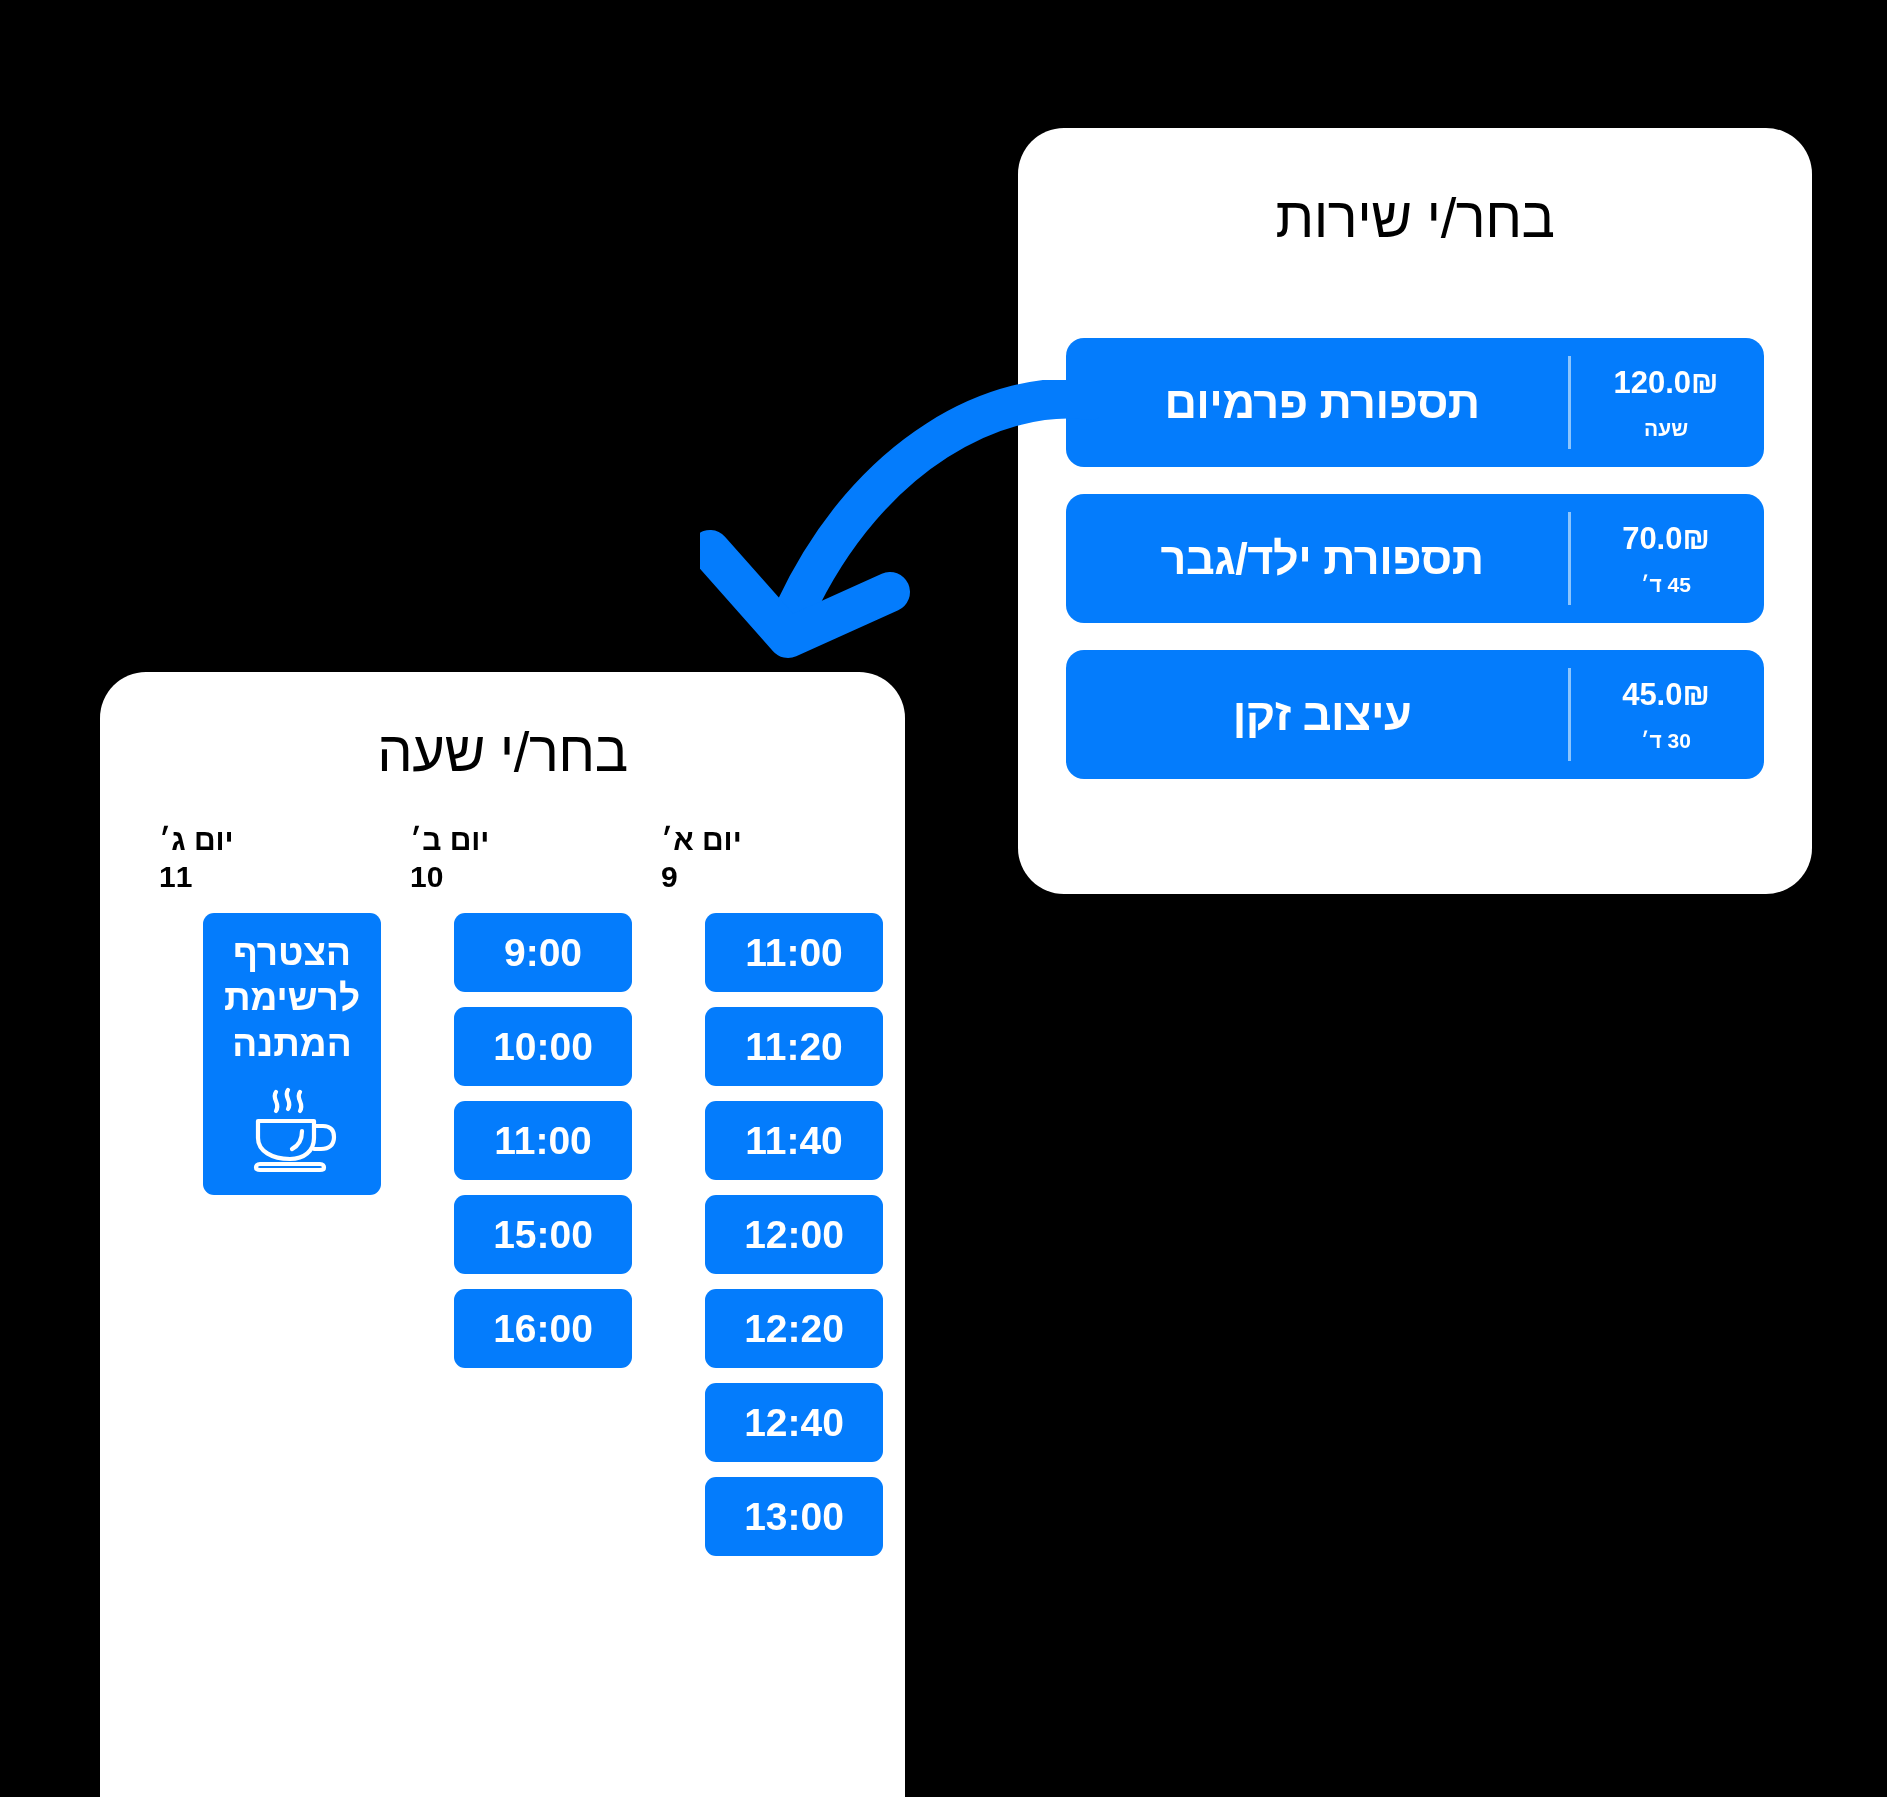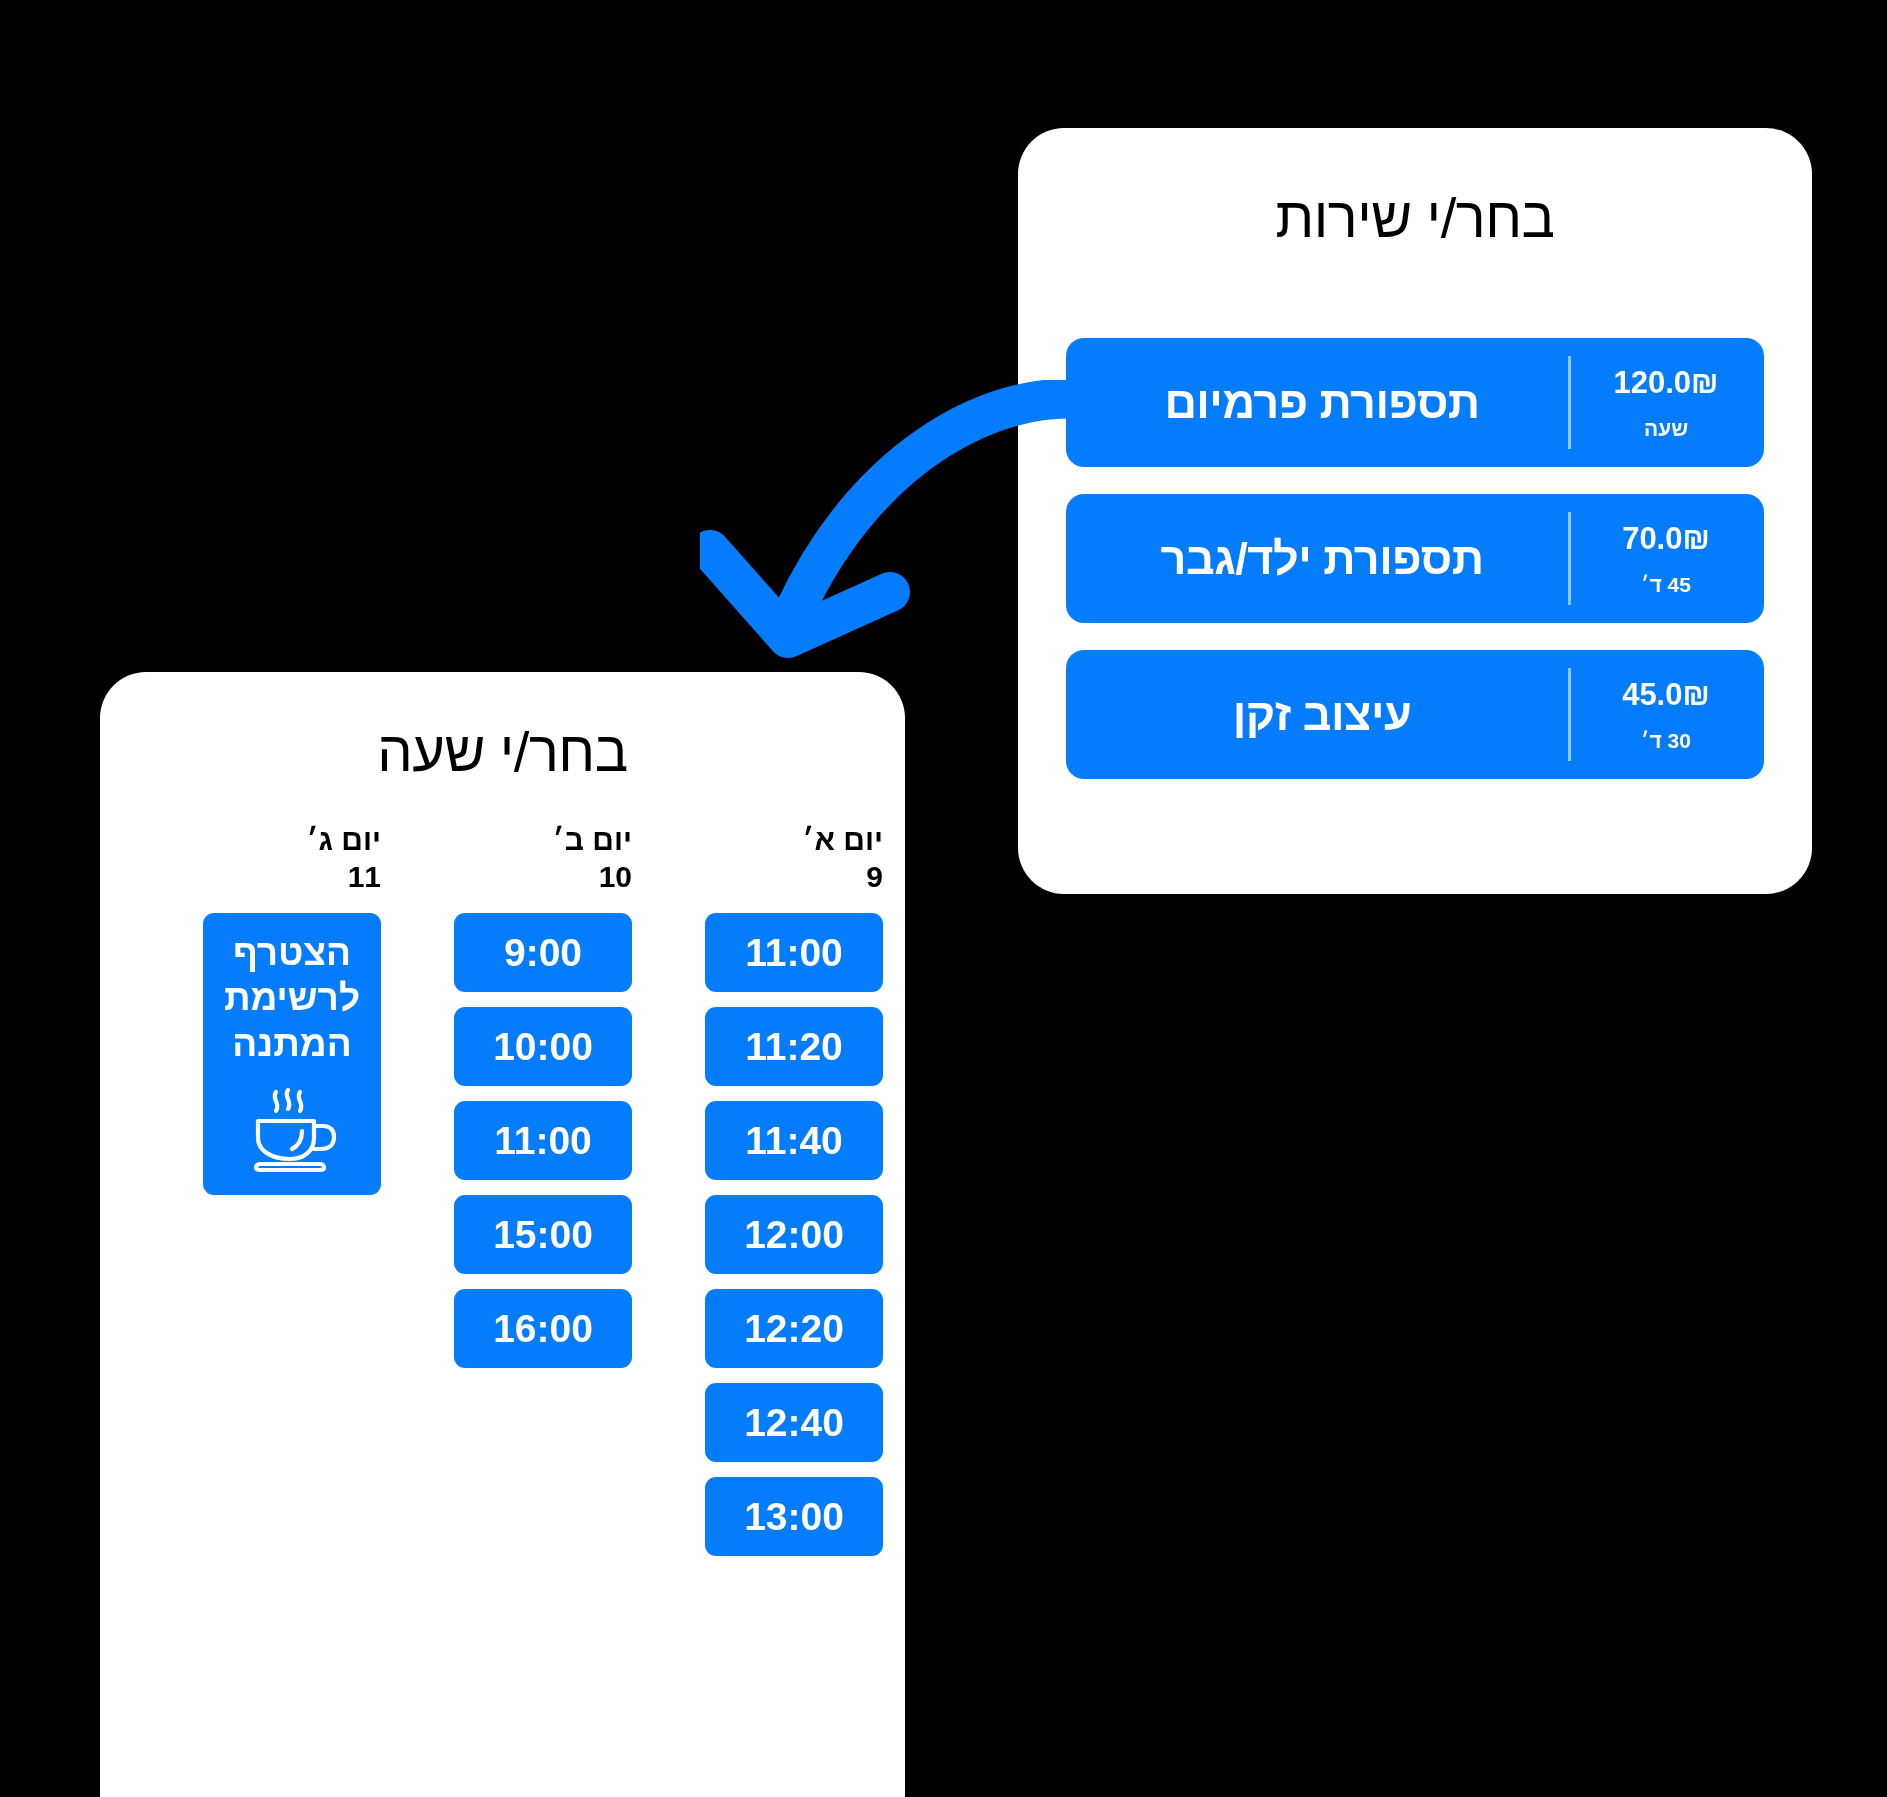--- a/index.html
+++ b/index.html
@@ -131,21 +131,21 @@
     gap: 29px;
     direction: rtl;
   }
   .day-column {
     width: 222px;
     display: flex;
     flex-direction: column;
     align-items: stretch;
   }
   .day-header {
-    text-align: right;
+    text-align: left;
     color: #000000;
     font-size: 30px;
     font-weight: 700;
     line-height: 1.22;
     margin-bottom: 18px;
     white-space: pre-line;
   }
   .slot-list {
     display: flex;
     flex-direction: column;

